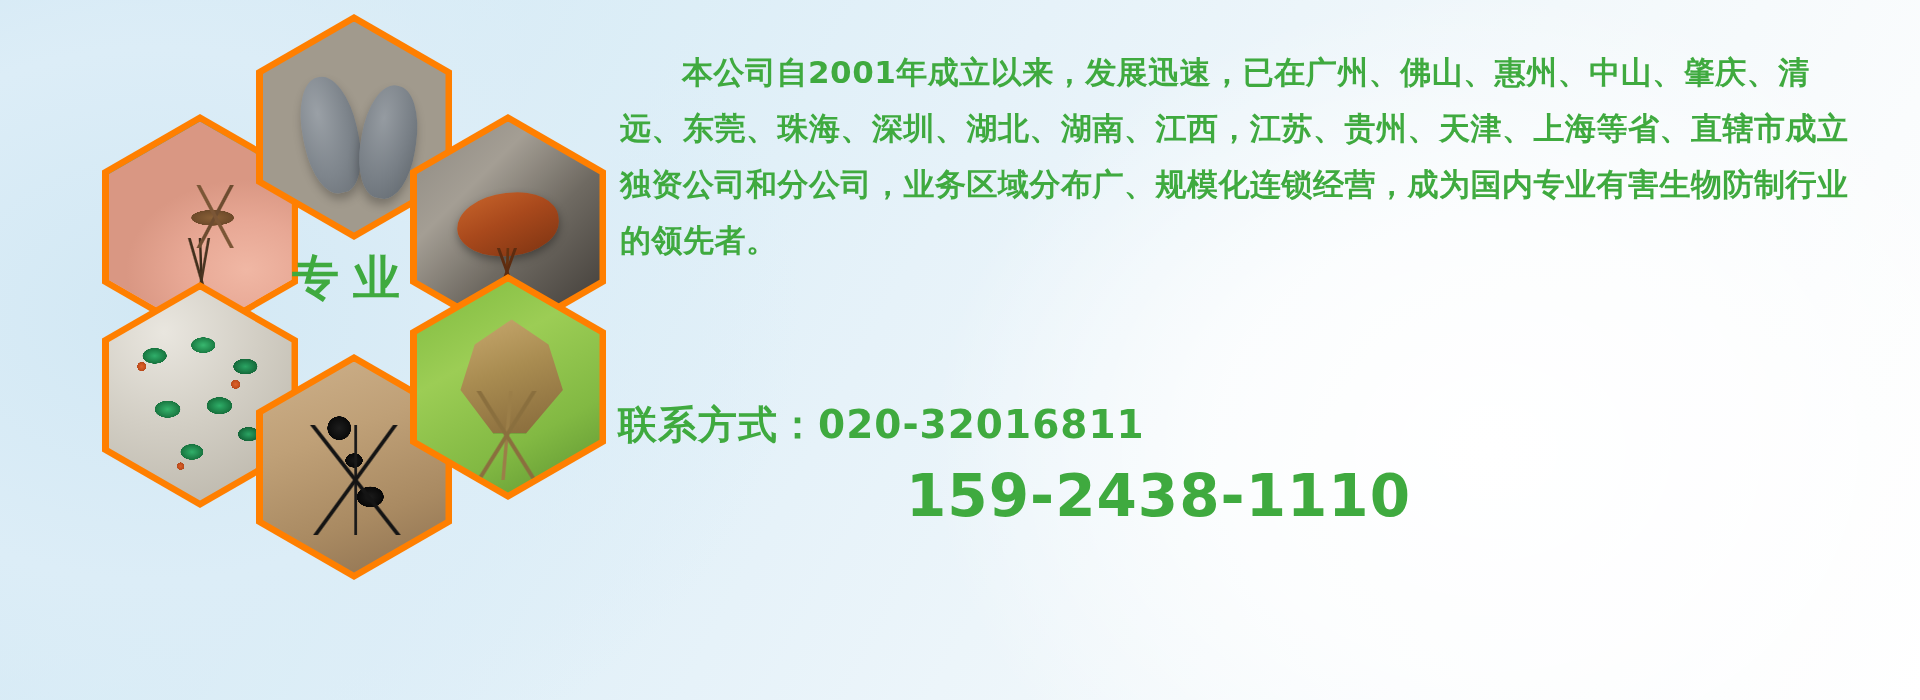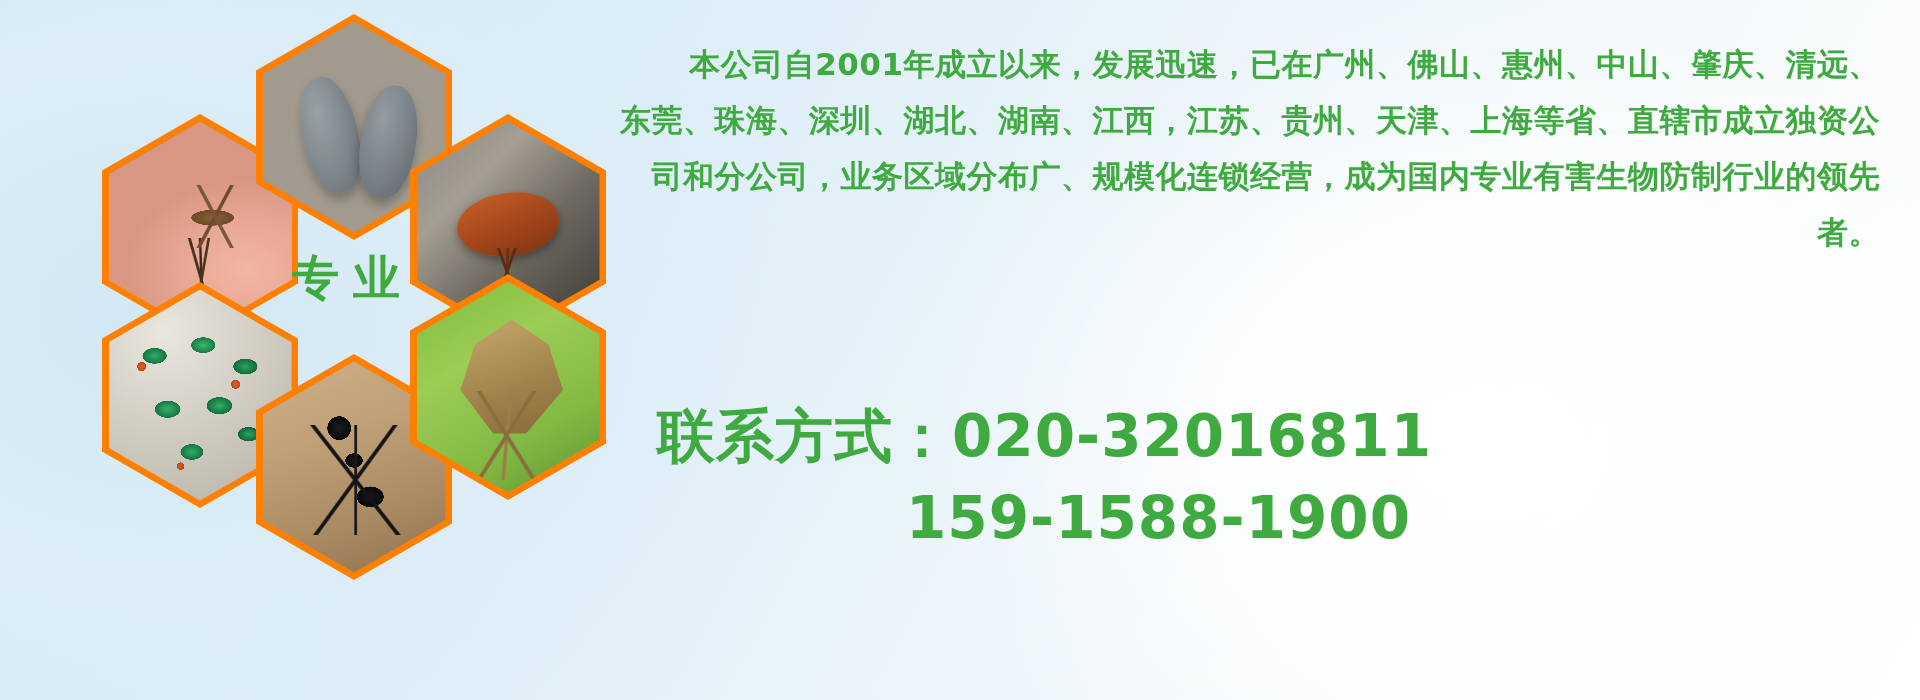--- a/index.html
+++ b/index.html
@@ -145,32 +145,31 @@
   #copy{
     position:absolute;left:612px;top:36px;width:1268px;
   }
   #intro{
     color:#3faa3f;
     font-size:31px;
     line-height:56px;
     font-weight:600;
     text-indent:62px;
     letter-spacing:.5px;
-    margin:0;
+    margin:8px;
     font-family:"DejaVu Sans","Liberation Sans",sans-serif;
-    text-align:right;
   }
 
   #contact{position:absolute;left:618px;top:402px;width:1290px;}
   .contact-line{
     color:#3faa3f;font-weight:700;line-height:1.18;
     font-family:"DejaVu Sans","Liberation Sans",sans-serif;
     white-space:nowrap;
   }
-  #contact-primary{font-size:58px;letter-spacing:1px;margin-left:39px;}
+  #contact-primary{font-size:39px;letter-spacing:1px;}
   #contact-secondary{font-size:58px;letter-spacing:1px;padding-left:288px;margin-top:14px;}
 </style>
 </head>
 <body>
 
 <div id="banner">
 
   <div id="glow"></div>
 
   <div id="hexcluster">
@@ -215,16 +214,16 @@
       <div class="slogan-line">专业</div>
     </div>
   </div>
 
   <div id="copy">
     <p id="intro">本公司自2001年成立以来，发展迅速，已在广州、佛山、惠州、中山、肇庆、清远、东莞、珠海、深圳、湖北、湖南、江西，江苏、贵州、天津、上海等省、直辖市成立独资公司和分公司，业务区域分布广、规模化连锁经营，成为国内专业有害生物防制行业的领先者。</p>
   </div>
 
   <div id="contact">
     <div class="contact-line" id="contact-primary">联系方式：020-32016811</div>
-    <div class="contact-line" id="contact-secondary">159-1588-1900</div>
+    <div class="contact-line" id="contact-secondary">159-2438-1110</div>
   </div>
 
 </div>
 
 </body></html>

